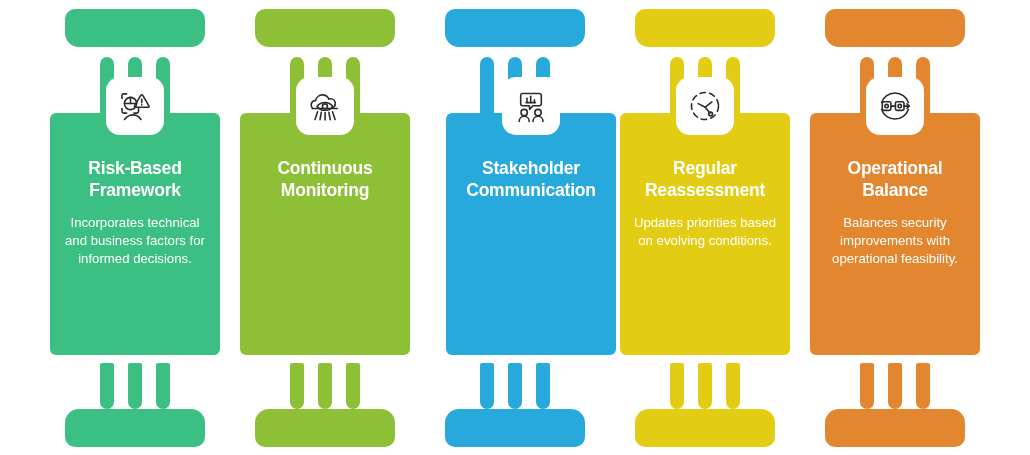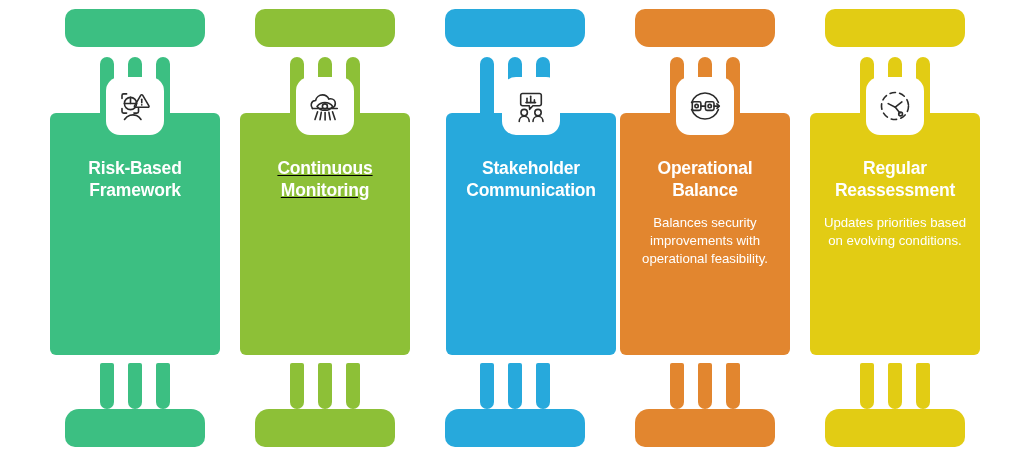--- a/index.html
+++ b/index.html
@@ -144,37 +144,38 @@
           <circle cx="15.5" cy="17.5" r="6.1"></circle>
           <path d="M15.5 11.4v6.1h6.1"></path>
           <path d="M15.5 17.5h-6.1"></path>
           <path d="M27.6 9.2l6.3 10.6a1 1 0 0 1-.86 1.5H20.4a1 1 0 0 1-.86-1.5l6.3-10.6a1 1 0 0 1 1.72 0z"></path>
           <path d="M26.75 13.3v3.4"></path>
           <path d="M26.75 18.8v0.1"></path>
           <path d="M9.5 33.5c2.8-4.2 8-5.6 12-3.9 1.9.8 3.4 2.1 4.5 3.9"></path>
         </svg>
       </div>
       <div class="card-title">Risk-Based Framework</div>
+      <div class="card-desc">Incorporates technical and business factors for informed decisions.</div>
     </div>
     <div class="prongs prongs-bottom">
       <div class="prong" style="background-color: rgb(60, 191, 130);"></div>
       <div class="prong" style="background-color: rgb(60, 191, 130);"></div>
       <div class="prong" style="background-color: rgb(60, 191, 130);"></div>
     </div>
     <div class="cap cap-bottom" style="background-color: rgb(60, 191, 130);"></div>
   </div>
 
   <div class="column">
     <div class="cap cap-top" style="background-color: rgb(141, 192, 55);"></div>
     <div class="prongs prongs-top">
       <div class="prong" style="background-color: rgb(141, 192, 55);"></div>
       <div class="prong" style="background-color: rgb(141, 192, 55);"></div>
       <div class="prong" style="background-color: rgb(141, 192, 55);"></div>
     </div>
-    <div class="card" style="background-color: rgb(141, 192, 55); text-decoration: underline;">
+    <div class="card" style="background-color: rgb(141, 192, 55);">
       <div class="icon-badge">
         <svg width="40" height="40" viewBox="0 0 40 40" fill="none" stroke="#2b2b2b" stroke-width="1.6" stroke-linecap="round" stroke-linejoin="round">
           <path d="M7.5 22.5c-1.1-1.4-1.6-3-1.2-4.6.5-2 2.3-3.3 4.3-3.4.6-3.2 3.5-5.6 6.9-5.6 2.8 0 5.3 1.7 6.4 4.2.5-.2 1.1-.3 1.7-.3 2.6 0 4.7 2.1 4.7 4.7 0 2-1.2 3.7-3 4.4"></path>
           <path d="M7.5 22.5h24.8"></path>
           <path d="M12 20.4c2.1-2.6 4.9-3.9 7.9-3.9s5.8 1.3 7.9 3.9c-2.1 2.6-4.9 3.9-7.9 3.9s-5.8-1.3-7.9-3.9z"></path>
           <circle cx="19.9" cy="20.4" r="2.5"></circle>
           <path d="M12.6 25.8l-2.6 7.6"></path>
           <path d="M16.3 26.3l-1.3 7.4"></path>
           <path d="M20.1 26.5v7.4"></path>
           <path d="M23.9 26.3l1.3 7.4"></path>
@@ -216,20 +217,47 @@
     </div>
     <div class="prongs prongs-bottom">
       <div class="prong" style="background-color: rgb(39, 169, 220);"></div>
       <div class="prong" style="background-color: rgb(39, 169, 220);"></div>
       <div class="prong" style="background-color: rgb(39, 169, 220);"></div>
     </div>
     <div class="cap cap-bottom" style="background-color: rgb(39, 169, 220);"></div>
   </div>
 
   <div class="column">
+    <div class="cap cap-top" style="background-color: rgb(226, 204, 20);"></div>
+    <div class="prongs prongs-top">
+      <div class="prong" style="background-color: rgb(226, 204, 20);"></div>
+      <div class="prong" style="background-color: rgb(226, 204, 20);"></div>
+      <div class="prong" style="background-color: rgb(226, 204, 20);"></div>
+    </div>
+    <div class="card" style="background-color: rgb(226, 204, 20);">
+      <div class="icon-badge">
+        <svg width="40" height="40" viewBox="0 0 40 40" fill="none" stroke="#2b2b2b" stroke-width="1.6" stroke-linecap="round" stroke-linejoin="round">
+          <circle cx="20" cy="20" r="13.5" stroke-dasharray="5.5 4.2"></circle>
+          <path d="M13.2 17.6l7.1 3.6 6.6-5.3"></path>
+          <path d="M20.3 21.2l4.6 5.9"></path>
+          <circle cx="25.6" cy="28" r="1.9"></circle>
+        </svg>
+      </div>
+      <div class="card-title">Regular Reassessment</div>
+      <div class="card-desc">Updates priorities based on evolving conditions.</div>
+    </div>
+    <div class="prongs prongs-bottom">
+      <div class="prong" style="background-color: rgb(226, 204, 20);"></div>
+      <div class="prong" style="background-color: rgb(226, 204, 20);"></div>
+      <div class="prong" style="background-color: rgb(226, 204, 20);"></div>
+    </div>
+    <div class="cap cap-bottom" style="background-color: rgb(226, 204, 20);"></div>
+  </div>
+
+  <div class="column">
     <div class="cap cap-top" style="background-color: rgb(226, 134, 47);"></div>
     <div class="prongs prongs-top">
       <div class="prong" style="background-color: rgb(226, 134, 47);"></div>
       <div class="prong" style="background-color: rgb(226, 134, 47);"></div>
       <div class="prong" style="background-color: rgb(226, 134, 47);"></div>
     </div>
     <div class="card" style="background-color: rgb(226, 134, 47);">
       <div class="icon-badge">
         <svg width="40" height="40" viewBox="0 0 40 40" fill="none" stroke="#2b2b2b" stroke-width="1.6" stroke-linecap="round" stroke-linejoin="round">
           <path d="M6.6 16.5C8.5 10.9 13.8 7 20 7c6.2 0 11.5 3.9 13.4 9.5"></path>
@@ -247,40 +275,13 @@
       <div class="card-desc">Balances security improvements with operational feasibility.</div>
     </div>
     <div class="prongs prongs-bottom">
       <div class="prong" style="background-color: rgb(226, 134, 47);"></div>
       <div class="prong" style="background-color: rgb(226, 134, 47);"></div>
       <div class="prong" style="background-color: rgb(226, 134, 47);"></div>
     </div>
     <div class="cap cap-bottom" style="background-color: rgb(226, 134, 47);"></div>
   </div>
 
-  <div class="column">
-    <div class="cap cap-top" style="background-color: rgb(226, 204, 20);"></div>
-    <div class="prongs prongs-top">
-      <div class="prong" style="background-color: rgb(226, 204, 20);"></div>
-      <div class="prong" style="background-color: rgb(226, 204, 20);"></div>
-      <div class="prong" style="background-color: rgb(226, 204, 20);"></div>
-    </div>
-    <div class="card" style="background-color: rgb(226, 204, 20);">
-      <div class="icon-badge">
-        <svg width="40" height="40" viewBox="0 0 40 40" fill="none" stroke="#2b2b2b" stroke-width="1.6" stroke-linecap="round" stroke-linejoin="round">
-          <circle cx="20" cy="20" r="13.5" stroke-dasharray="5.5 4.2"></circle>
-          <path d="M13.2 17.6l7.1 3.6 6.6-5.3"></path>
-          <path d="M20.3 21.2l4.6 5.9"></path>
-          <circle cx="25.6" cy="28" r="1.9"></circle>
-        </svg>
-      </div>
-      <div class="card-title">Regular Reassessment</div>
-      <div class="card-desc">Updates priorities based on evolving conditions.</div>
-    </div>
-    <div class="prongs prongs-bottom">
-      <div class="prong" style="background-color: rgb(226, 204, 20);"></div>
-      <div class="prong" style="background-color: rgb(226, 204, 20);"></div>
-      <div class="prong" style="background-color: rgb(226, 204, 20);"></div>
-    </div>
-    <div class="cap cap-bottom" style="background-color: rgb(226, 204, 20);"></div>
-  </div>
-
 </div>
 
 </body></html>

